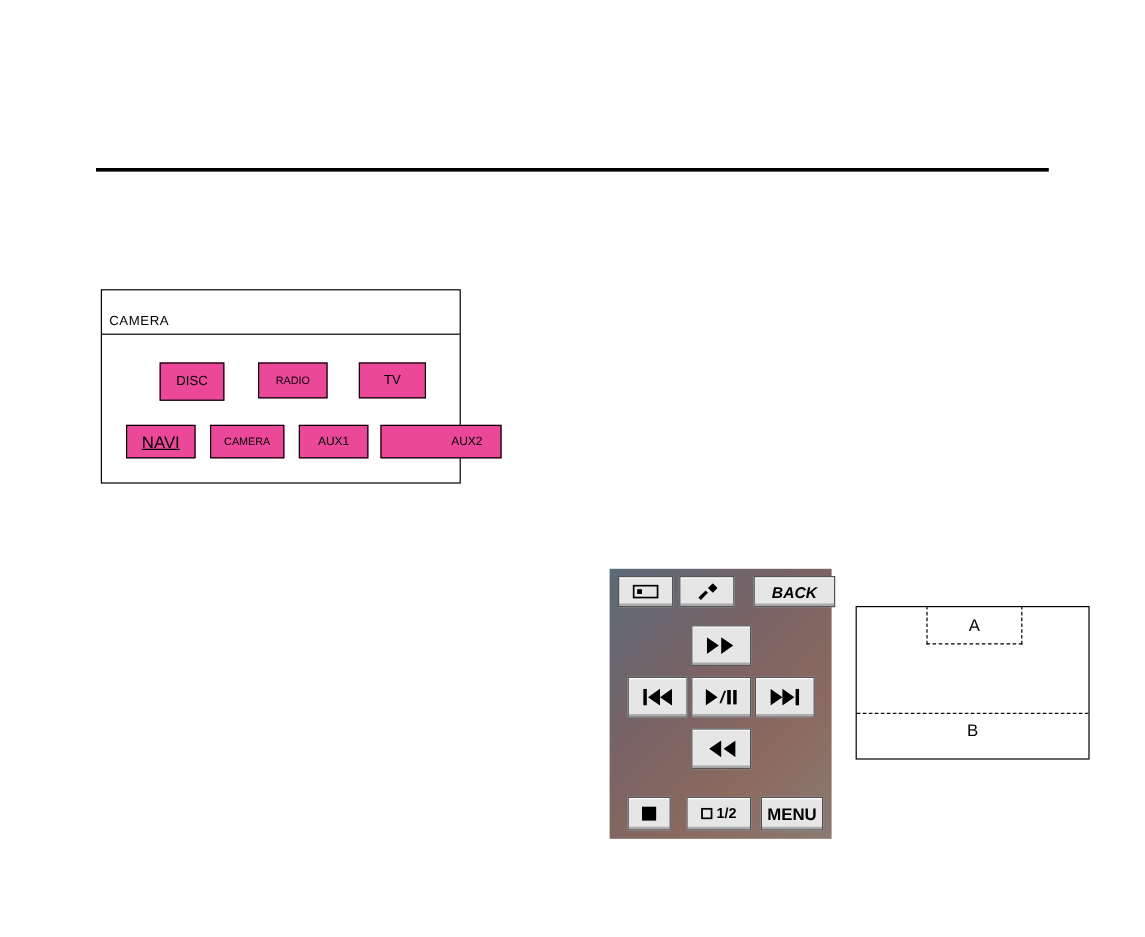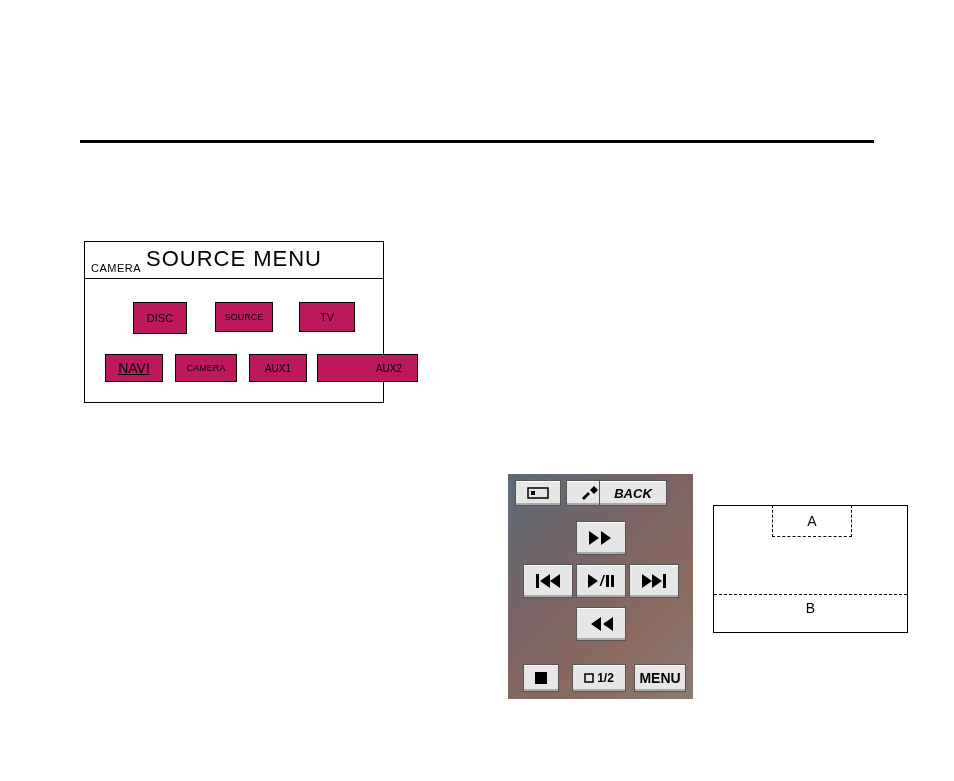--- a/index.html
+++ b/index.html
@@ -12,40 +12,40 @@
     border:1px solid #000;}
   .src-top{height:36px;border-bottom:1px solid #000;position:relative;}
   .src-cam{position:absolute;left:6px;bottom:4px;font-size:11px;
     letter-spacing:.5px;}
   .src-title{position:absolute;left:0;right:0;top:4px;text-align:center;
     font-size:22px;letter-spacing:1px;font-weight:400;}
   .row1{position:absolute;top:60px;left:0;right:0;height:34px;}
   .row2{position:absolute;top:112px;left:0;right:0;height:30px;}
   .btn{position:absolute;border:1px solid #000;display:flex;
     align-items:center;justify-content:center;font-size:11px;
-    background:#be185d;}
+    background:#ec4899;}
   .b-disc{left:48px;top:0;width:52px;height:30px;}
   .b-radio{left:130px;top:0;width:56px;height:28px;font-size:9px;}
   .b-tv{left:214px;top:0;width:54px;height:28px;}
   .b-navi{left:20px;top:0;width:56px;height:26px;font-size:14px;text-decoration:underline;}
   .b-camera{left:90px;top:0;width:60px;height:26px;font-size:9px;}
   .b-aux1{left:164px;top:0;width:56px;height:26px;font-size:10px;}
   .b-aux2{left:232px;top:0;width:56px;height:26px;font-size:10px;padding-left:43px;}
   
   .pb{position:absolute;left:508px;top:474px;width:185px;height:225px;
     background:linear-gradient(135deg,#5a6a78 0%,#7a6364 40%,#8b6a5f 70%,
     #8a7a72 100%);}
   .k{position:absolute;background:#e6e6e6;border:1px solid #555;
     box-shadow:inset 0 1px 0 #fff,inset 0 -2px 0 #aaa;
     display:flex;align-items:center;justify-content:center;
     font-size:12px;font-weight:bold;font-style:italic;}
   .k svg{display:block;}
   .ktop1{left:7px;top:6px;width:44px;height:24px;}
   .ktop2{left:58px;top:6px;width:44px;height:24px;}
-  .ktop3{left:91px;top:6px;width:66px;height:24px;font-size:13px;}
+  .ktop3{left:120px;top:6px;width:66px;height:24px;font-size:13px;}
   .kff{left:68px;top:47px;width:48px;height:32px;}
   .kprev{left:15px;top:90px;width:48px;height:32px;}
   .kplay{left:68px;top:90px;width:48px;height:32px;}
   .knext{left:121px;top:90px;width:48px;height:32px;}
   .krw{left:68px;top:133px;width:48px;height:32px;}
   .kstop{left:15px;top:190px;width:34px;height:26px;}
   .k12{left:64px;top:190px;width:52px;height:26px;font-style:normal;
     font-size:12px;}
   .kmenu{left:126px;top:190px;width:50px;height:26px;font-style:normal;
     font-size:14px;font-weight:bold;}
@@ -63,25 +63,24 @@
 </style>
 </head>
 <body>
 
 <div class="page">
   <div class="hr"></div>
 
   <div class="src">
     <div class="src-top">
       <span class="src-cam">CAMERA</span>
-      <span class="src-title">SOURCE MENU</span>
     </div>
     <div class="row1">
       <div class="btn b-disc">DISC</div>
-      <div class="btn b-radio">SOURCE</div>
+      <div class="btn b-radio">RADIO</div>
       <div class="btn b-tv">TV</div>
     </div>
     <div class="row2">
       <div class="btn b-navi">NAVI</div>
       <div class="btn b-camera">CAMERA</div>
       <div class="btn b-aux1">AUX1</div>
       <div class="btn b-aux2">AUX2</div>
     </div>
   </div>
 

